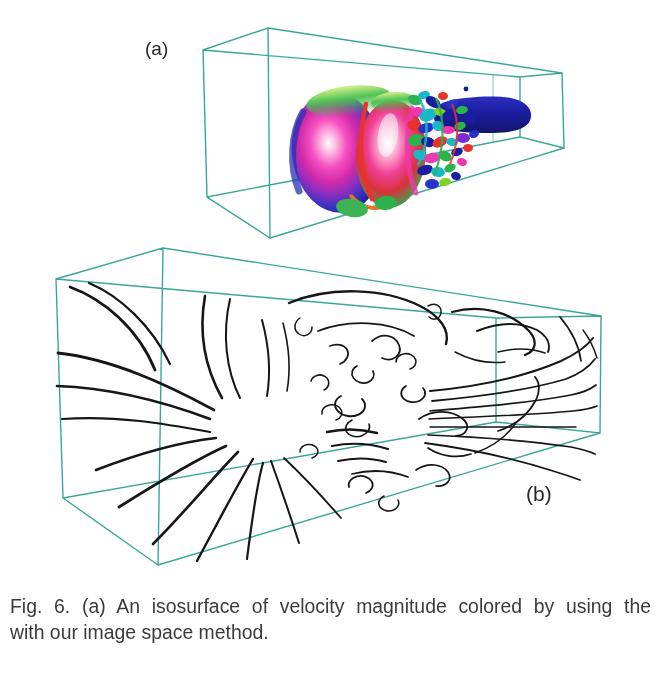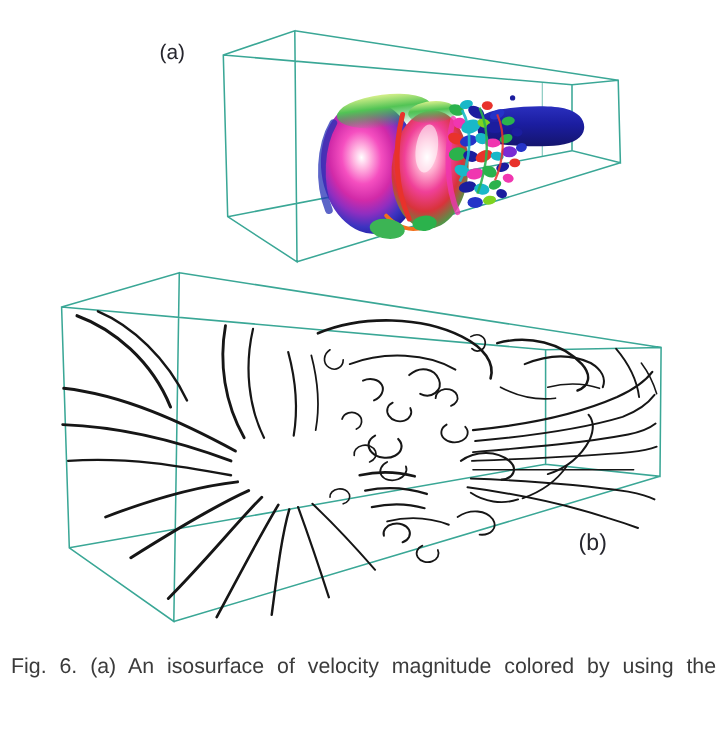--- a/index.html
+++ b/index.html
@@ -204,14 +204,15 @@
       <path d="M583,330 C589,338 594,348 597,358" stroke-width="1.4" stroke="#777777"></path>
       <path d="M455,352 C470,360 488,364 505,362" stroke-width="1.5" stroke="#555555"></path>
     </g>
   </svg>
 
   <div class="panel-label a">(a)</div>
   <div class="panel-label b">(b)</div>
 
   <div class="caption">
     <div class="cap-line cap-just">Fig. 6. (a) An isosurface of velocity magnitude colored by using the</div>
+    <div class="cap-line">with our image space method.</div>
   </div>
 </div>
 
 </body></html>

